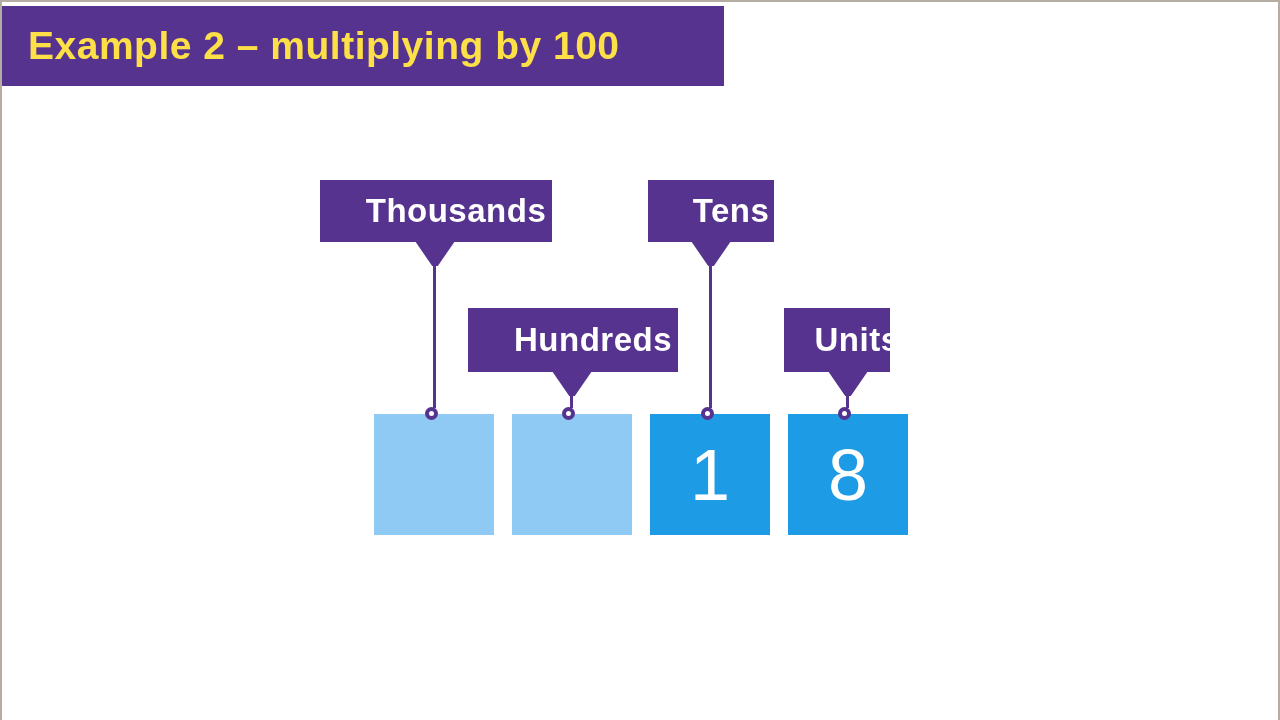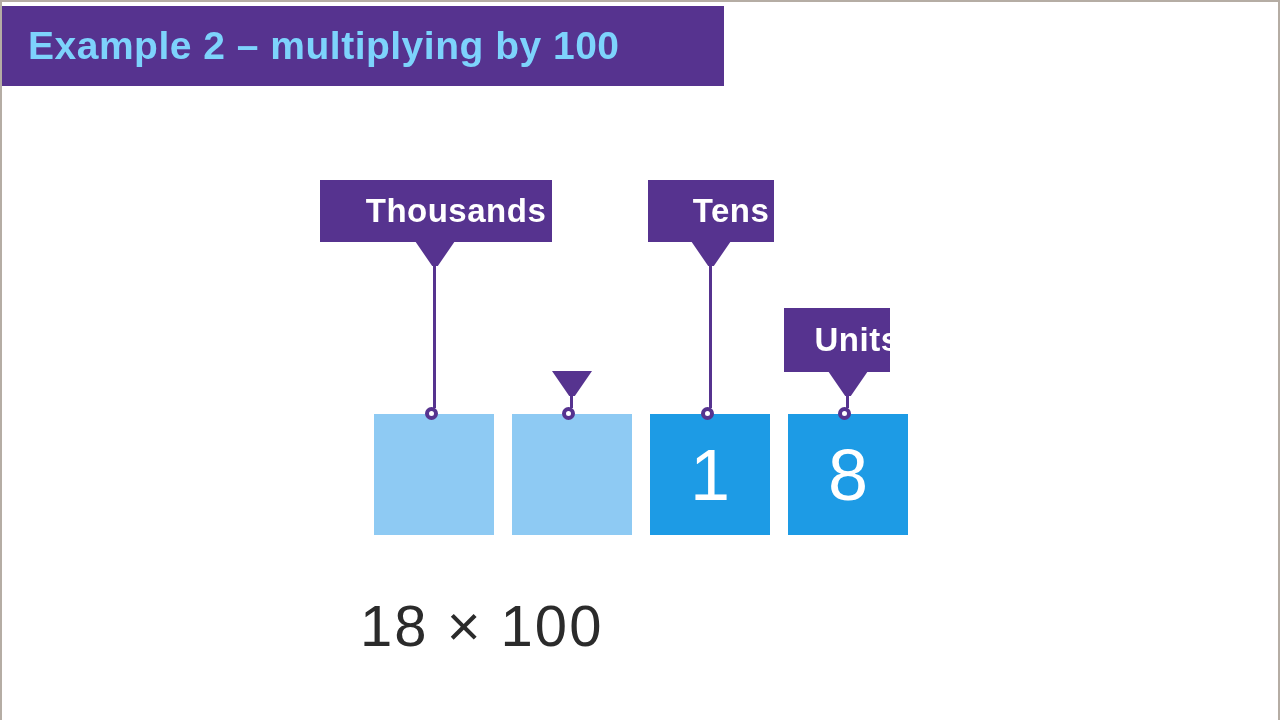--- a/index.html
+++ b/index.html
@@ -14,21 +14,21 @@
   body{font-family:"Liberation Sans",sans-serif;background:#fff;}
   .slide{
     position:relative;width:1280px;height:720px;background:#ffffff;
     border:2px solid var(--frame-grey);border-bottom:none;
   }
   .title-banner{
     position:absolute;left:0;top:4px;width:722px;height:80px;
     background:var(--purple);display:flex;align-items:center;
   }
   .title-banner .title-text{
-    color:#7dd3fc;font-size:39px;font-weight:bold;padding-left:26px;
+    color:#fde047;font-size:39px;font-weight:bold;padding-left:26px;
     letter-spacing:0.5px;white-space:nowrap;text-align:center;
   }
   .pv-label{
     position:absolute;background:var(--purple);color:#fff;
     display:flex;align-items:center;justify-content:center;
     font-weight:bold;font-size:33px;z-index:2;letter-spacing:0.5px;padding-left:40px;
   }
   .pointer{
     position:absolute;width:40px;height:25px;background:var(--purple);
     clip-path:polygon(0 0,100% 0,57% 100%,43% 100%);z-index:2;
@@ -64,20 +64,23 @@
   <div class="pv-label" style="left:318px;top:178px;width:232px;height:62px;">
     <span>Thousands</span>
   </div>
   <div class="pointer" style="left:413px;top:239px;"></div>
   <div class="connector-line" style="left:431px;top:240px;height:166px;"></div>
   <div class="connector-circle" style="left:423px;top:405px;"></div>
   <div class="pv-box light" style="left:372px;">
     <span class="pv-digit"></span>
   </div>
 
+  <div class="pv-label" style="left:466px;top:306px;width:210px;height:64px;">
+    <span>Hundreds</span>
+  </div>
   <div class="pointer" style="left:550px;top:369px;"></div>
   <div class="connector-line" style="left:568px;top:370px;height:36px;"></div>
   <div class="connector-circle" style="left:560px;top:405px;"></div>
   <div class="pv-box light" style="left:510px;">
     <span class="pv-digit"></span>
   </div>
 
   <div class="pv-label" style="left:646px;top:178px;width:126px;height:62px;align-items:center;">
     <span>Tens</span>
   </div>
@@ -91,15 +94,14 @@
   <div class="pv-label" style="left:782px;top:306px;width:106px;height:64px;text-align:right;">
     <span>Units</span>
   </div>
   <div class="pointer" style="left:826px;top:369px;"></div>
   <div class="connector-line" style="left:844px;top:370px;height:36px;"></div>
   <div class="connector-circle" style="left:836px;top:405px;"></div>
   <div class="pv-box dark" style="left:786px;">
     <span class="pv-digit">8</span>
   </div>
 
-  <div class="equation">18 × 100</div>
 
 </div>
 
 </body></html>

